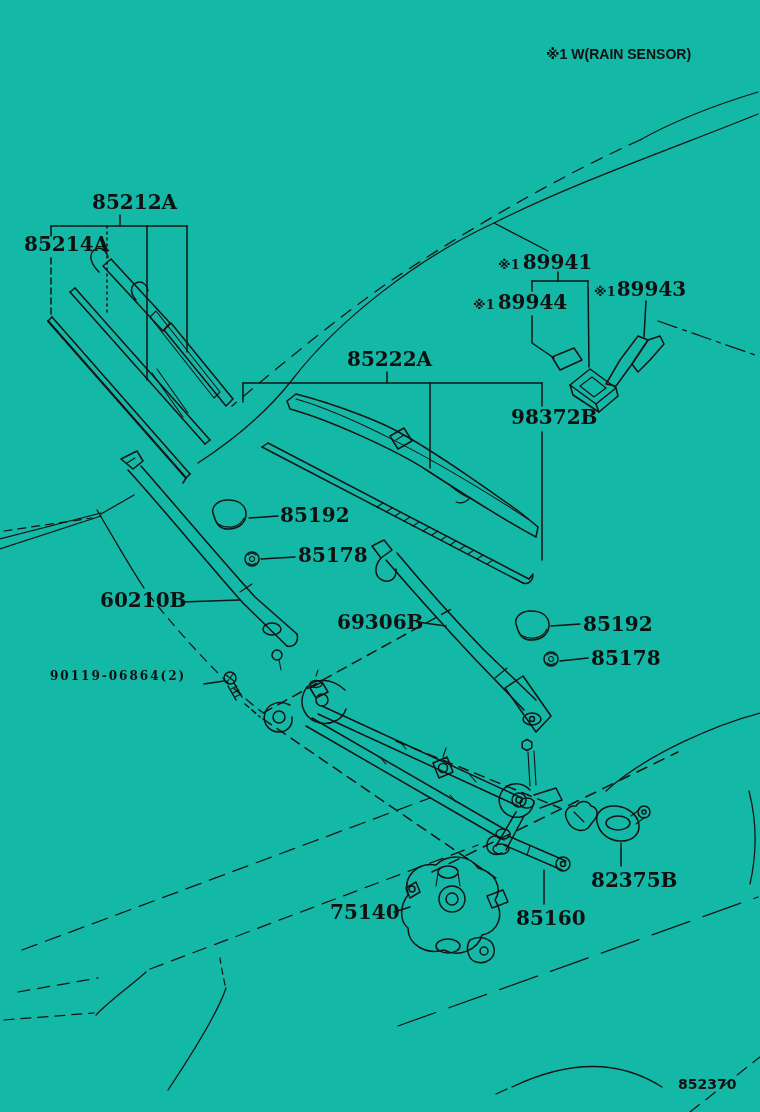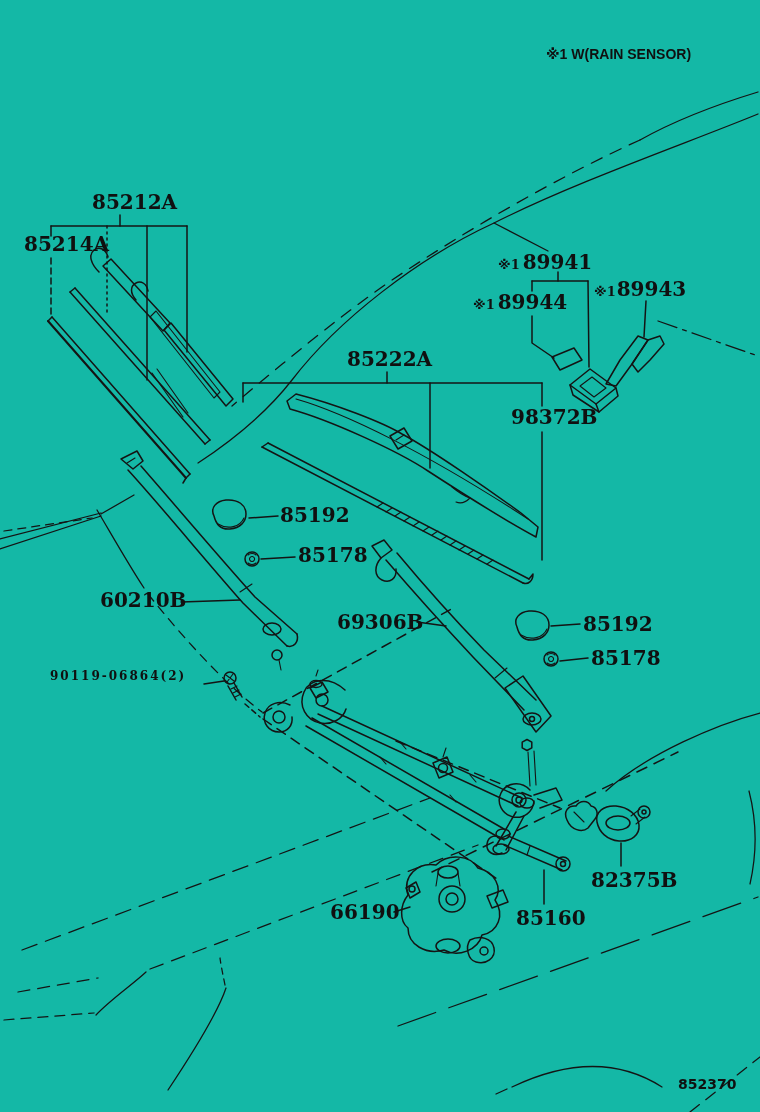--- a/index.html
+++ b/index.html
@@ -286,17 +286,17 @@
   <div class="lbl" style="left:347px;top:349px">85222A</div>
   <div class="lbl" style="left:511px;top:407px">98372B</div>
   <div class="lbl" style="left:280px;top:505px">85192</div>
   <div class="lbl" style="left:298px;top:545px">85178</div>
   <div class="lbl" style="left:100px;top:590px">60210B</div>
   <div class="lbl" style="left:337px;top:612px">69306B</div>
   <div class="lbl" style="left:583px;top:614px">85192</div>
   <div class="lbl" style="left:591px;top:648px">85178</div>
   <div class="lbl wide" style="left:50px;top:670px">90119-06864(2)</div>
   <div class="lbl" style="left:591px;top:870px">82375B</div>
-  <div class="lbl" style="left:330px;top:902px">66190</div>
+  <div class="lbl" style="left:330px;top:902px">75140</div>
   <div class="lbl" style="left:516px;top:908px">85160</div>
 
   <div class="code" style="left:678px;top:1076px">852370</div>
 </div>
 
 </body></html>

